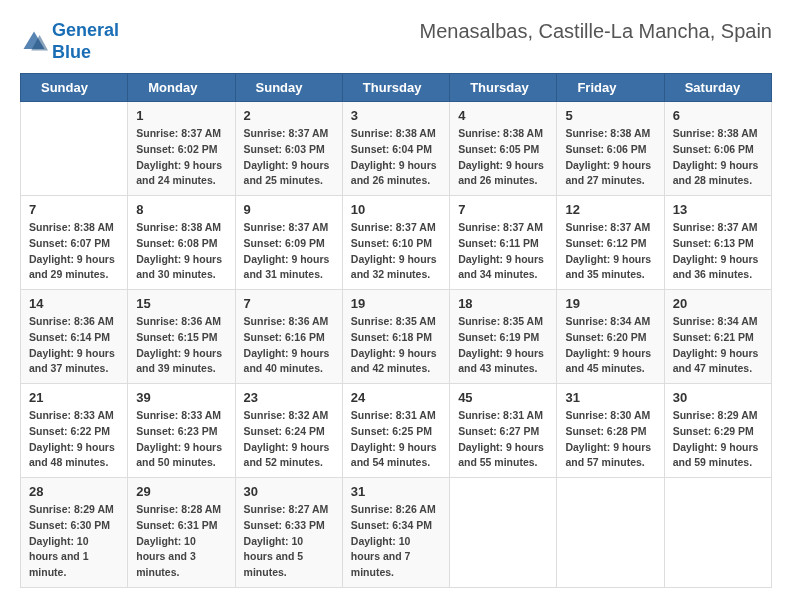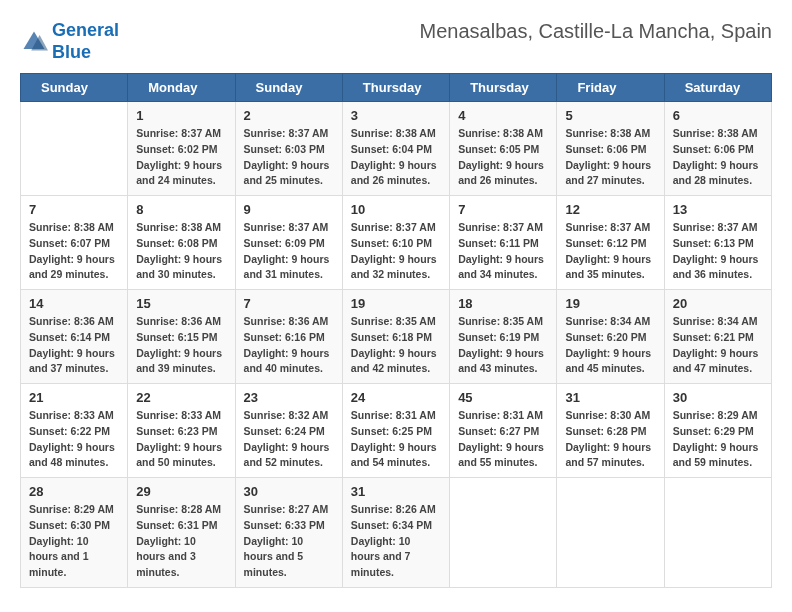--- a/index.html
+++ b/index.html
@@ -255,21 +255,21 @@
       </td>
       </tr>
       <tr>
         <td>
         <div class="day-number">21</div>
         <div class="day-info">
           Sunrise: 8:33 AM<br>Sunset: 6:22 PM<br>Daylight: 9 hours and 48 minutes.
         </div>
       </td>
         <td>
-        <div class="day-number">22</div>
+        <div class="day-number">39</div>
         <div class="day-info">
           Sunrise: 8:33 AM<br>Sunset: 6:23 PM<br>Daylight: 9 hours and 50 minutes.
         </div>
       </td>
         <td>
         <div class="day-number">23</div>
         <div class="day-info">
           Sunrise: 8:32 AM<br>Sunset: 6:24 PM<br>Daylight: 9 hours and 52 minutes.
         </div>
       </td>

